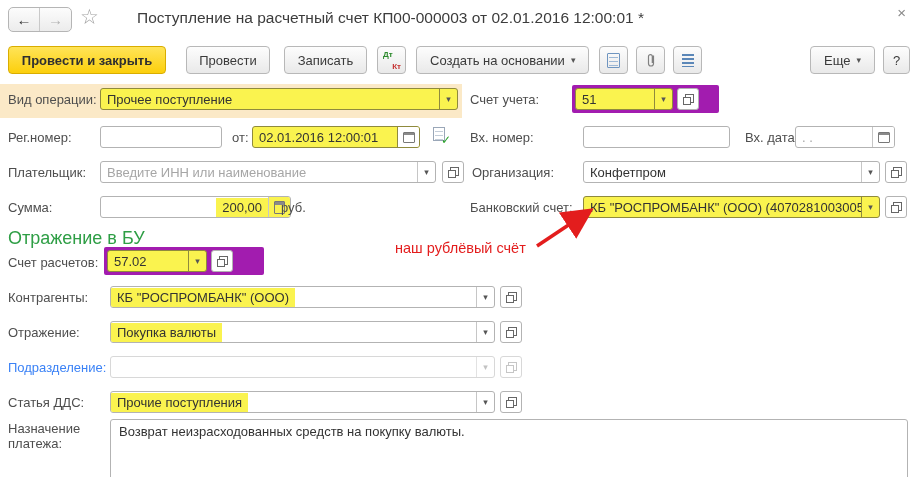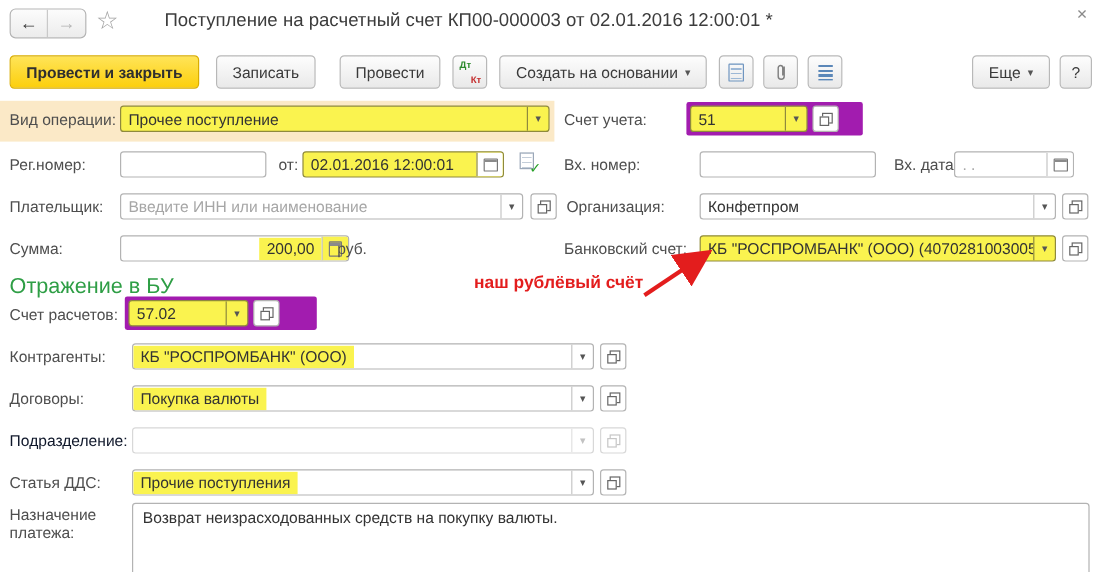--- a/index.html
+++ b/index.html
@@ -46,21 +46,21 @@
   .dtkt { position: relative; width: 17px; height: 17px; }
   .dtkt .dt { position: absolute; left: 0; top: -2px; font-size: 8px; font-weight: bold; color: #2c8a2c; }
   .dtkt .kt { position: absolute; right: -1px; bottom: -2px; font-size: 8px; font-weight: bold; color: #c53030; }
   
   .doc-ico { width: 13px; height: 15px; border: 1px solid #6f95c0; border-radius: 1px;
     background: repeating-linear-gradient(to bottom, transparent 0 3px, #9db8d6 3px 4px); background-size: 9px 100%; background-position: 1px 0; background-repeat: no-repeat; }
   .list-ico { width: 12px; height: 13px;
     background: repeating-linear-gradient(to bottom, #5b87b8 0 2px, transparent 2px 4px); }
   
   .label { position: absolute; color: #4e4e4e; white-space: nowrap; }
-  .label.dis { color: #0f172a; }
+  .label.dis { color: #3b82f6; }
   .field {
     position: absolute; height: 22px; display: flex; align-items: center;
     border: 1px solid #b3b3b3; border-radius: 3px; background: #fff; overflow: hidden;
   }
   .field .val { flex: 1; padding: 0 6px; white-space: nowrap; overflow: hidden; color: #333; }
   .field .val.ph { color: #a6a6a6; }
   .field .arrow {
     width: 18px; align-self: stretch; display: flex; align-items: center; justify-content: center;
     font-size: 9px; color: #555; border-left: 1px solid #c6c6c6; cursor: pointer;
   }
@@ -94,21 +94,21 @@
   .calc-ico { width: 11px; height: 13px; border: 1px solid #787878; border-radius: 1px;
     background: linear-gradient(#8a8a8a 0 3px, transparent 3px); }
   
   .doccheck { position: absolute; width: 17px; height: 17px; cursor: pointer; }
   .doccheck .page { position: absolute; left: 1px; top: 0; width: 12px; height: 14px; border: 1px solid #9aa7b8;
     background: repeating-linear-gradient(to bottom, transparent 0 3px, #c3cdd9 3px 4px); background-size: 8px 100%; background-position: 1px 0; background-repeat: no-repeat; }
   .doccheck .check { position: absolute; right: -2px; bottom: -3px; color: #27a127; font-weight: bold; font-size: 12px; }
   
   .row-bg { position: absolute; left: 0; top: 84px; width: 462px; height: 34px; background: #fbe9c7; }
   .section-h { position: absolute; left: 8px; top: 228px; font-size: 18px; color: #2e9e45; }
-  .annot { position: absolute; left: 395px; top: 228px; font-size: 14.5px; font-weight: bold; color: #e31d1d; white-space: nowrap; }
+  .annot { position: absolute; left: 395px; top: 240px; font-size: 14.5px; font-weight: normal; color: #e31d1d; white-space: nowrap; }
   .annot-arrow { position: absolute; left: 527px; top: 204px; }
   .textarea {
     position: absolute; left: 110px; top: 419px; width: 798px; height: 68px;
     border: 1px solid #b3b3b3; border-radius: 3px; padding: 3px 8px; color: #333; line-height: 1.35;
   }
 </style>
 </head>
 <body>
 
 <div class="nav-group">
@@ -118,22 +118,22 @@
   <div class="nav-cell nav-fwd">
       <span>→</span>
     </div>
 </div>
 <div class="star">☆</div>
 <div class="title">Поступление на расчетный счет КП00-000003 от 02.01.2016 12:00:01 *</div>
 <div class="close-x">×</div>
 
 <div class="toolbar">
   <button class="tbtn primary" style="width:158px">Провести и закрыть</button>
+  <button class="tbtn" style="margin-left:20px;width:84px">Провести</button>
   <button class="tbtn" style="margin-left:14px;width:83px">Записать</button>
-  <button class="tbtn" style="margin-left:20px;width:84px">Провести</button>
   <button class="tbtn iconbtn" style="margin-left:10px">
     <span class="dtkt">
       <span class="dt">Дт</span>
       <span class="kt">Кт</span>
     </span>
   </button>
   <button class="tbtn" style="margin-left:10px">
     <span>Создать на основании</span>
     <span class="chev">▾</span>
   </button>
@@ -264,21 +264,21 @@
 
 <div class="label" style="left:8px;top:290px">Контрагенты:</div>
 <div class="field" style="left:110px;top:286px;width:385px">
   <span class="val"><span class="hl">КБ "РОСПРОМБАНК" (ООО)</span></span>
   <span class="arrow">▾</span>
 </div>
 <div class="btn-open" style="left:500px;top:286px">
     <span class="open-ico"></span>
   </div>
 
-<div class="label" style="left:8px;top:325px">Договоры:</div>
+<div class="label" style="left:8px;top:325px">Отражение:</div>
 <div class="field" style="left:110px;top:321px;width:385px">
   <span class="val"><span class="hl">Покупка валюты</span></span>
   <span class="arrow">▾</span>
 </div>
 <div class="btn-open" style="left:500px;top:321px">
     <span class="open-ico"></span>
   </div>
 
 <div class="label dis" style="left:8px;top:360px">Подразделение:</div>
 <div class="field dis" style="left:110px;top:356px;width:385px">

